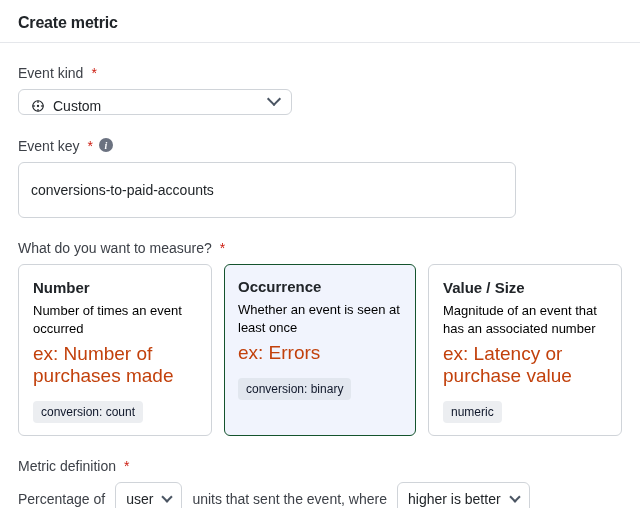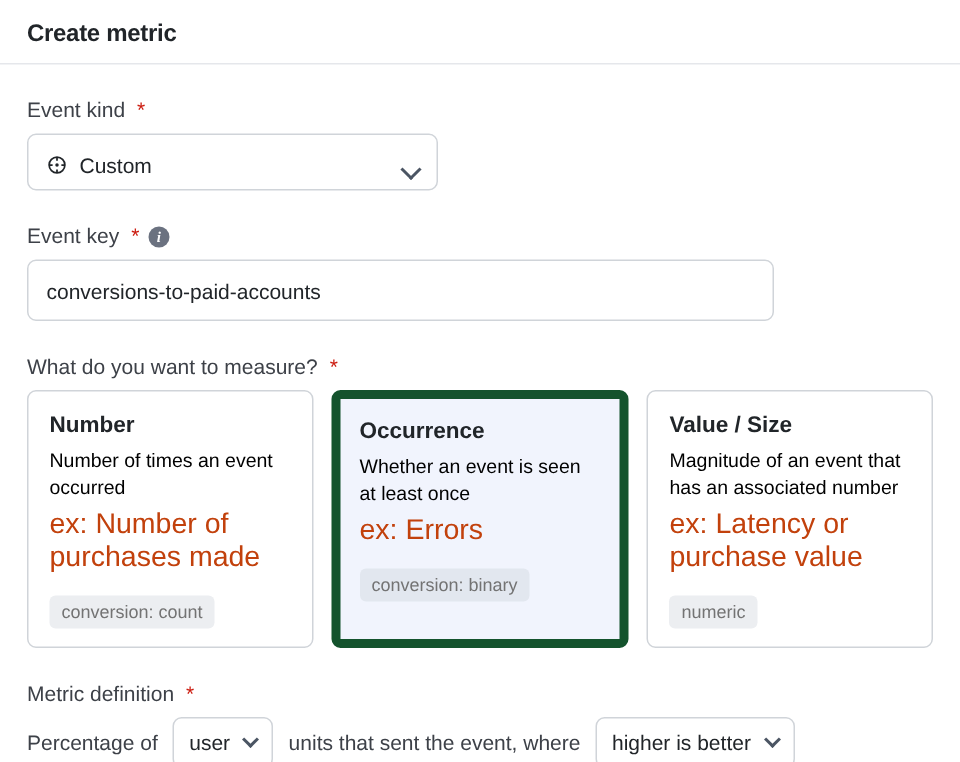--- a/index.html
+++ b/index.html
@@ -11,67 +11,67 @@
   }
   .page { width: 640px; padding: 0 18px 18px 18px; }
   h1.page-title {
     font-size: 16px; font-weight: 700; margin: 14px 0 10px 0;
     letter-spacing: -0.2px;
   }
   .divider { border: 0; border-top: 1px solid #e5e7eb; margin: 0 -18px 22px -18px; }
   .field { margin-bottom: 22px; }
   .label {
     font-size: 14px; color: #3d4148; margin-bottom: 8px;
-    display: flex; align-items: flex-end; gap: 6px;
+    display: flex; align-items: flex-start; gap: 6px;
   }
   .req { color: #cc1c10; margin-left: 2px; }
   .info-icon {
     display: inline-flex; align-items: center; justify-content: center;
     width: 14px; height: 14px; border-radius: 50%;
     background: #6b7280; color: #fff; font-size: 10px; font-weight: 700;
     font-family: Georgia, serif; font-style: italic;
   }
   .select-ctrl {
-    display: inline-flex; align-items: flex-end; justify-content: space-between;
+    display: inline-flex; align-items: flex-start; justify-content: space-between;
     gap: 10px;
     border: 1px solid #d0d4d9; border-radius: 6px;
-    padding: 8px 12px; min-width: 274px; height: 38px;
+    padding: 8px 12px; min-width: 274px; height: 26px;
     background: #fff; cursor: pointer;
   }
   .select-ctrl .left { display: inline-flex; align-items: center; gap: 8px; }
   .select-ctrl svg.kind { width: 14px; height: 14px; }
   .chev {
     width: 10px; height: 10px; display: inline-block;
     transform: rotate(45deg);
     border-right: 2px solid #4b5563; border-bottom: 2px solid #4b5563;
     margin-top: -4px;
   }
   .input-ctrl {
-    width: 498px; height: 41px;
+    width: 498px; height: 56px;
     border: 1px solid #d0d4d9; border-radius: 6px;
     padding: 8px 12px; font-size: 14px; color: #212529;
     background: #fff;
   }
   .cards { display: flex; gap: 12px; }
   .card {
     flex: 1; border: 1px solid #d0d4d9; border-radius: 6px;
     padding: 14px 14px 12px 14px; background: #fff; cursor: pointer;
     display: flex; flex-direction: column;
   }
   .card.selected {
-    border: 6px solid #14532d; background: #f1f4fd;
+    border: 1px solid #14532d; background: #f1f4fd;
     padding: 13px 13px 11px 13px;
   }
   .card-title { font-weight: 700; font-size: 15px; margin-bottom: 6px; color: #212529; }
   .card-desc { font-size: 13px; color: #000000; line-height: 1.35; margin-bottom: 6px; }
   .card-ex { font-size: 19px; color: #c2410c; margin-bottom: 14px; }
   .card-tag {
     align-self: flex-start;
     background: #eceef1; border-radius: 4px;
-    padding: 4px 8px; font-size: 12px; color: #737373;
+    padding: 4px 8px; font-size: 12px; color: #0f172a;
   }
   .card.selected .card-tag { background: #e2e7ef; }
   .def-row {
     display: flex; align-items: center; flex-wrap: wrap; gap: 10px;
     font-size: 14px; color: #3d4148;
   }
   .mini-select {
     display: inline-flex; align-items: center; gap: 10px;
     border: 1px solid #d0d4d9; border-radius: 6px;
     padding: 7px 10px; height: 34px; background: #fff; cursor: pointer;

